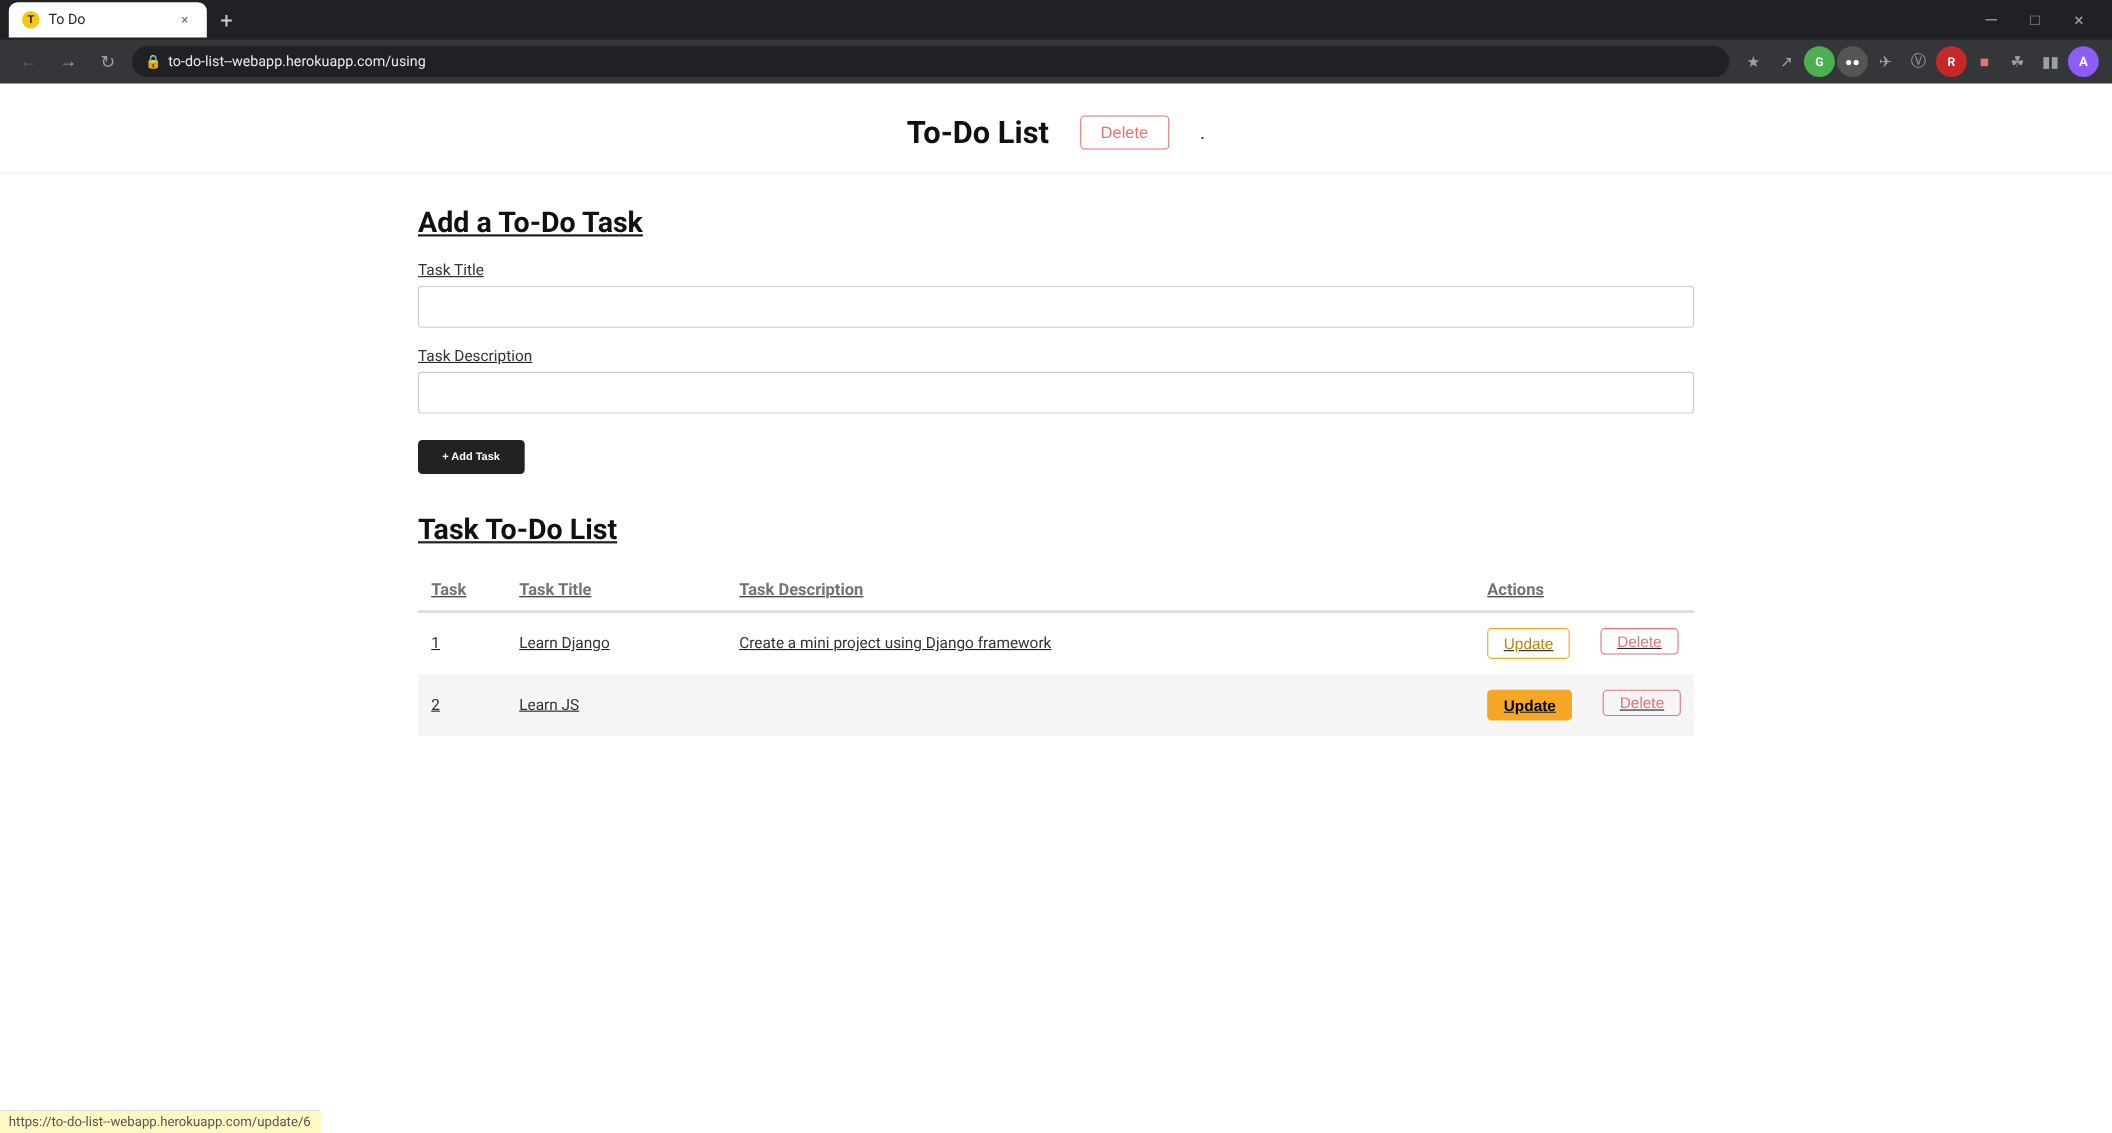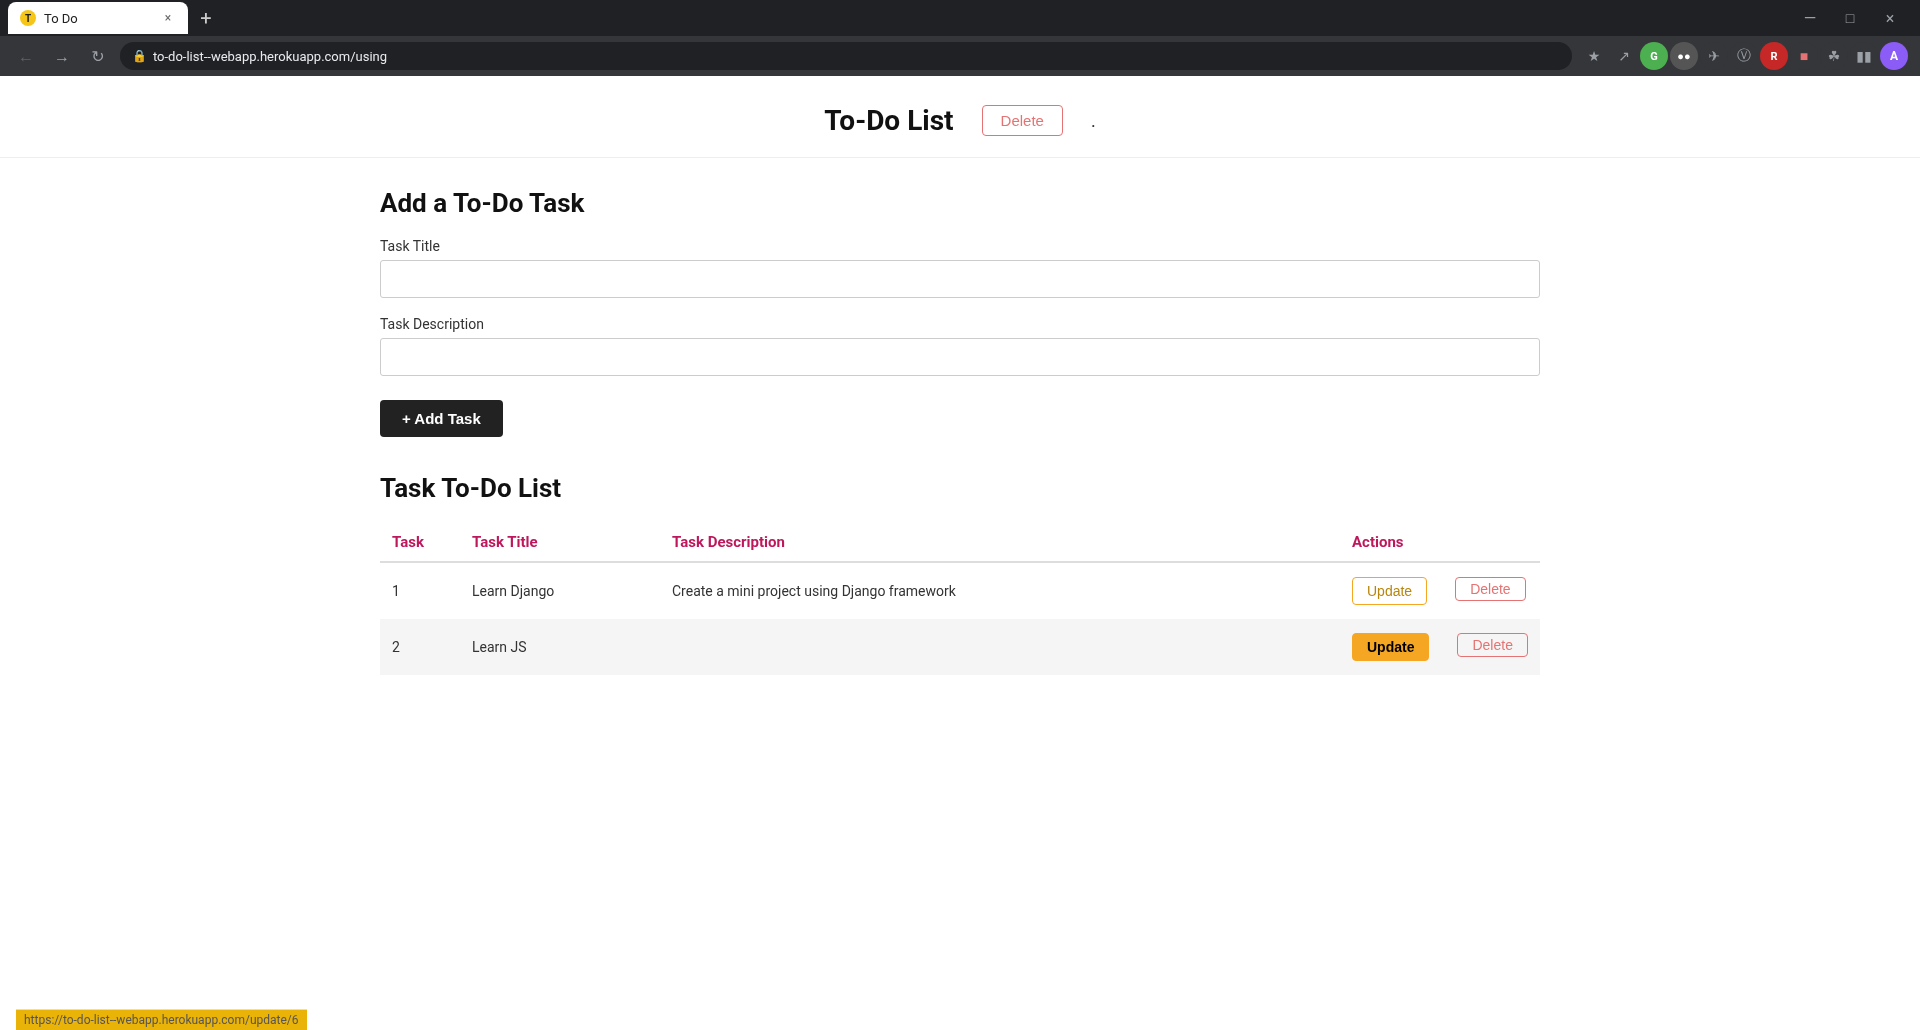--- a/index.html
+++ b/index.html
@@ -205,20 +205,21 @@
       padding: 6px 18px;
       border-radius: 4px;
       font-size: 15px;
       cursor: pointer;
     }
 
     .app-main {
       max-width: 1400px;
       margin: 0 auto;
       padding: 30px 120px;
+      text-decoration: underline;
     }
 
     
     .section-heading {
       font-size: 26px;
       font-weight: 700;
       color: #111;
       margin-bottom: 20px;
     }
 
@@ -243,42 +244,42 @@
       outline: none;
       background: #fff;
     }
 
     .add-task-btn {
       background: #222;
       color: #fff;
       border: none;
       border-radius: 4px;
       padding: 10px 22px;
-      font-size: 15px;
+      font-size: 10px;
       font-weight: 600;
       cursor: pointer;
       margin-top: 6px;
     }
 
     
     .todo-section {
       margin-top: 36px;
     }
 
     .todo-table {
       width: 100%;
       border-collapse: collapse;
       margin-top: 8px;
     }
 
     .todo-table th {
       text-align: left;
       font-weight: 700;
       font-size: 15px;
-      color: #be185d;
+      color: #737373;
       padding: 10px 12px;
       border-bottom: 2px solid #ddd;
     }
 
     .todo-table td {
       padding: 14px 12px;
       font-size: 14px;
       color: #333;
       vertical-align: middle;
     }
@@ -325,22 +326,22 @@
       padding: 3px 14px;
       border-radius: 4px;
       font-size: 14px;
       cursor: pointer;
     }
 
     
     .status-bar {
       position: fixed;
       bottom: 0;
-      left: 16px;
-      background: #eab308;
+      left: 0;
+      background: #fef9c3;
       color: #555;
       font-size: 12px;
       padding: 3px 8px;
       border-top: 1px solid #ddd;
     }
   </style>
 </head>
 <body>
 
 <div class="browser-chrome">

